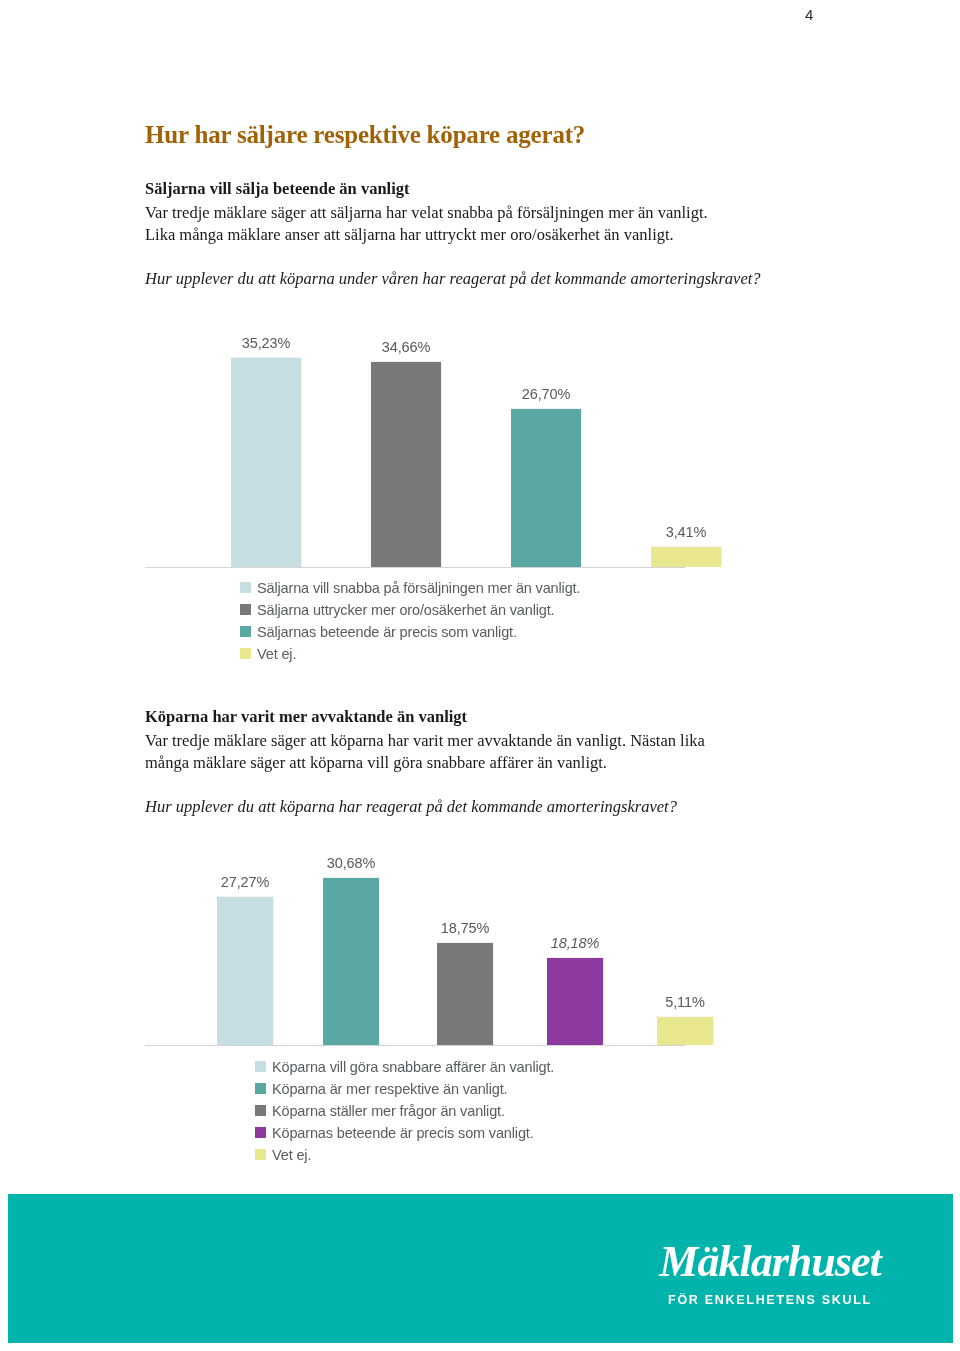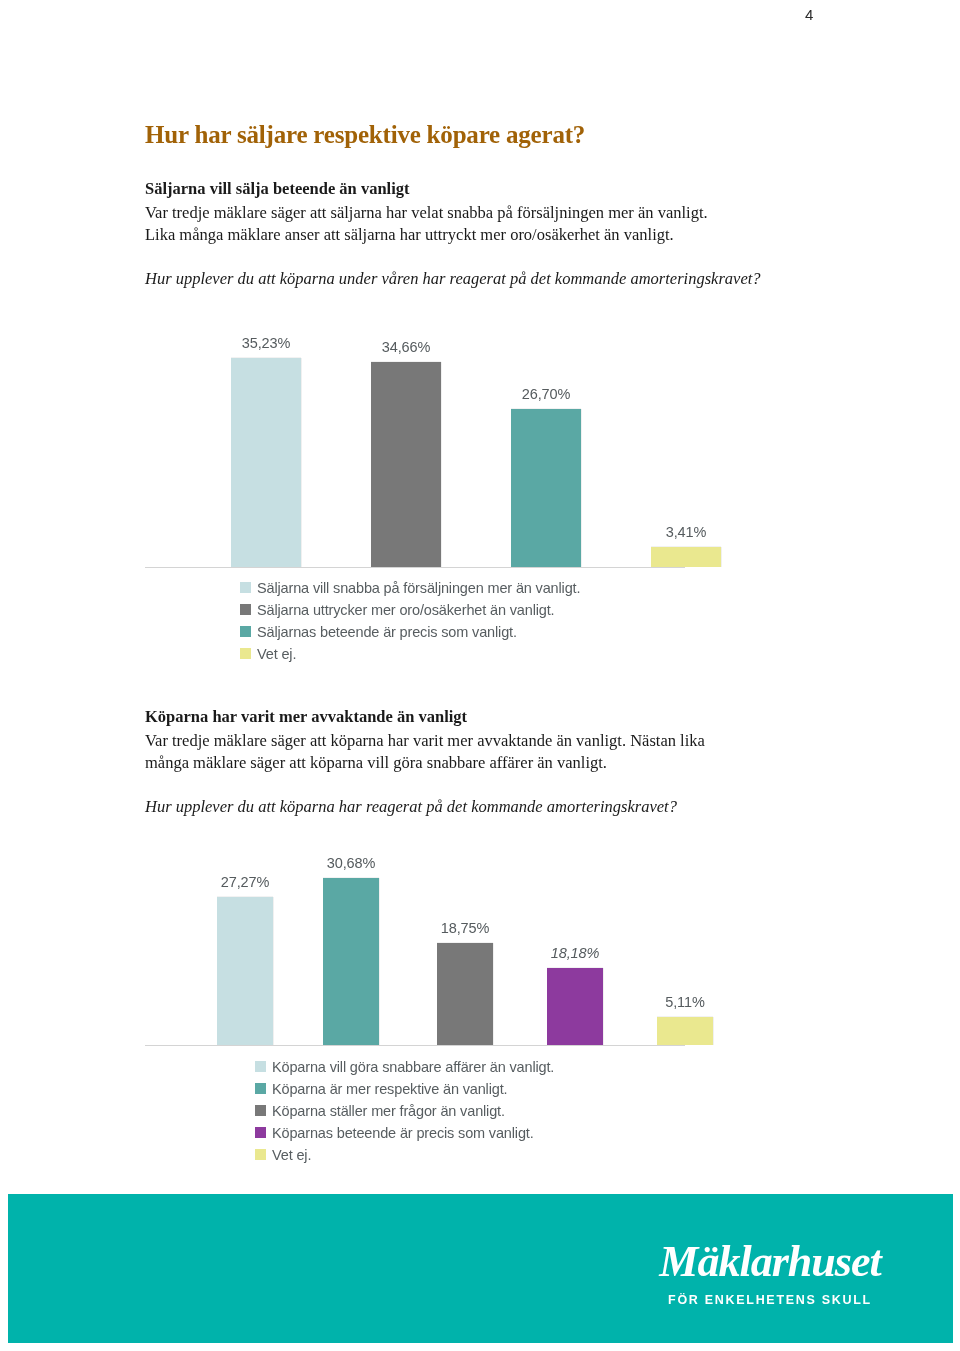--- a/index.html
+++ b/index.html
@@ -154,21 +154,21 @@
           <div class="bar-label">27,27%</div>
         </div>
         <div class="bar-wrap" style="left: 134px; width: 56px; height: 167px;">
           <div class="bar" style="background: rgb(90, 168, 164);"></div>
           <div class="bar-label">30,68%</div>
         </div>
         <div class="bar-wrap" style="left: 248px; width: 56px; height: 102px;">
           <div class="bar" style="background: rgb(120, 120, 120);"></div>
           <div class="bar-label">18,75%</div>
         </div>
-        <div class="bar-wrap" style="left: 358px; width: 56px; height: 77px; font-style: italic;">
+        <div class="bar-wrap" style="left: 358px; width: 56px; height: 87px; font-style: italic;">
           <div class="bar" style="background: rgb(141, 58, 158);"></div>
           <div class="bar-label">18,18%</div>
         </div>
         <div class="bar-wrap" style="left: 468px; width: 56px; height: 28px;">
           <div class="bar" style="background: rgb(234, 232, 143);"></div>
           <div class="bar-label">5,11%</div>
         </div>
       </div>
     <div class="legend" id="chart-2-legend" style="left:110px;top:202px;">
         <div class="legend-row">

